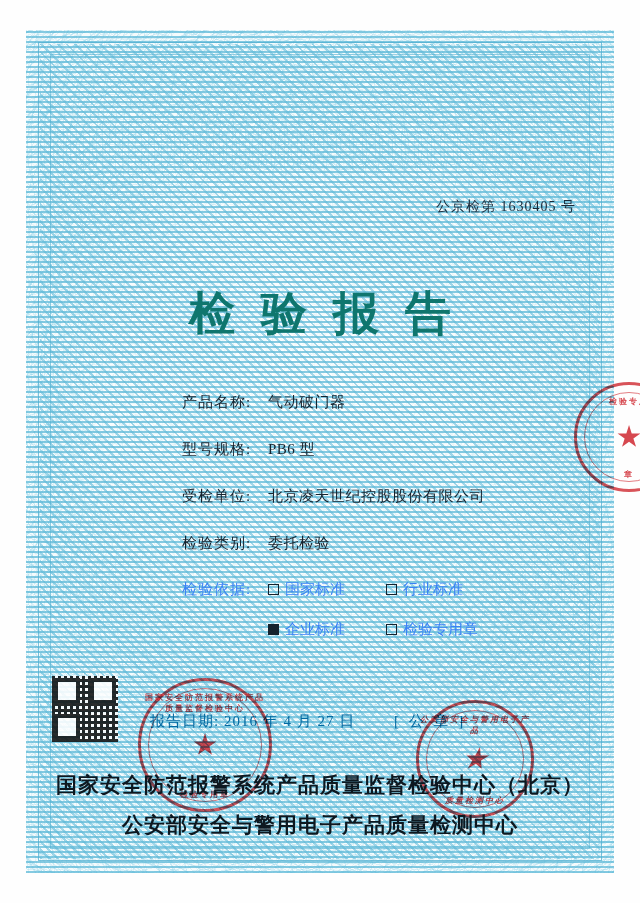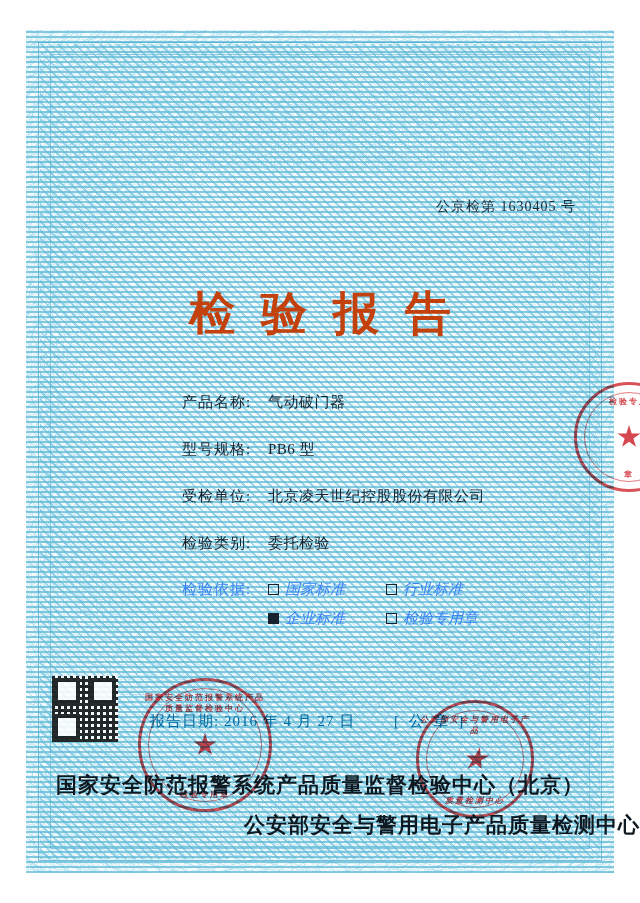--- a/index.html
+++ b/index.html
@@ -103,21 +103,21 @@
   .doc-title {
     position: absolute;
     left: 0;
     right: 0;
     top: 283px;
     text-align: center;
     font-size: 46px;
     font-weight: bold;
     letter-spacing: 26px;
     text-indent: 26px;
-    color: #c2410c;
+    color: #0f766e;
     font-family: "DejaVu Serif", "Liberation Serif", serif;
   }
 
   
   .fields {
     position: absolute;
     left: 182px;
     top: 392px;
     width: 380px;
   }
@@ -144,22 +144,21 @@
   .basis-row {
     display: flex;
     align-items: flex-start;
     font-size: 15px;
     color: #3b82f6;
     margin-bottom: 0;
   }
   .basis-grid {
     display: grid;
     grid-template-columns: 118px 118px;
-    row-gap: 10px;
-    font-style: italic;
+    row-gap: 21px;
   }
   .basis-opt {
     display: flex;
     align-items: center;
     white-space: nowrap;
   }
   .cbox {
     display: inline-block;
     width: 9px;
     height: 9px;
@@ -202,21 +201,20 @@
     line-height: 34px;
     font-family: "DejaVu Serif", "Liberation Serif", serif;
   }
   .footer-line2 {
     font-size: 21px;
     font-weight: bold;
     letter-spacing: 1px;
     line-height: 34px;
     margin-top: 6px;
     font-family: "DejaVu Serif", "Liberation Serif", serif;
-    text-align: right;
   }
 
   
   .qr-code {
     position: absolute;
     left: 52px;
     top: 676px;
     width: 66px;
     height: 66px;
     background-color: #ffffff;

